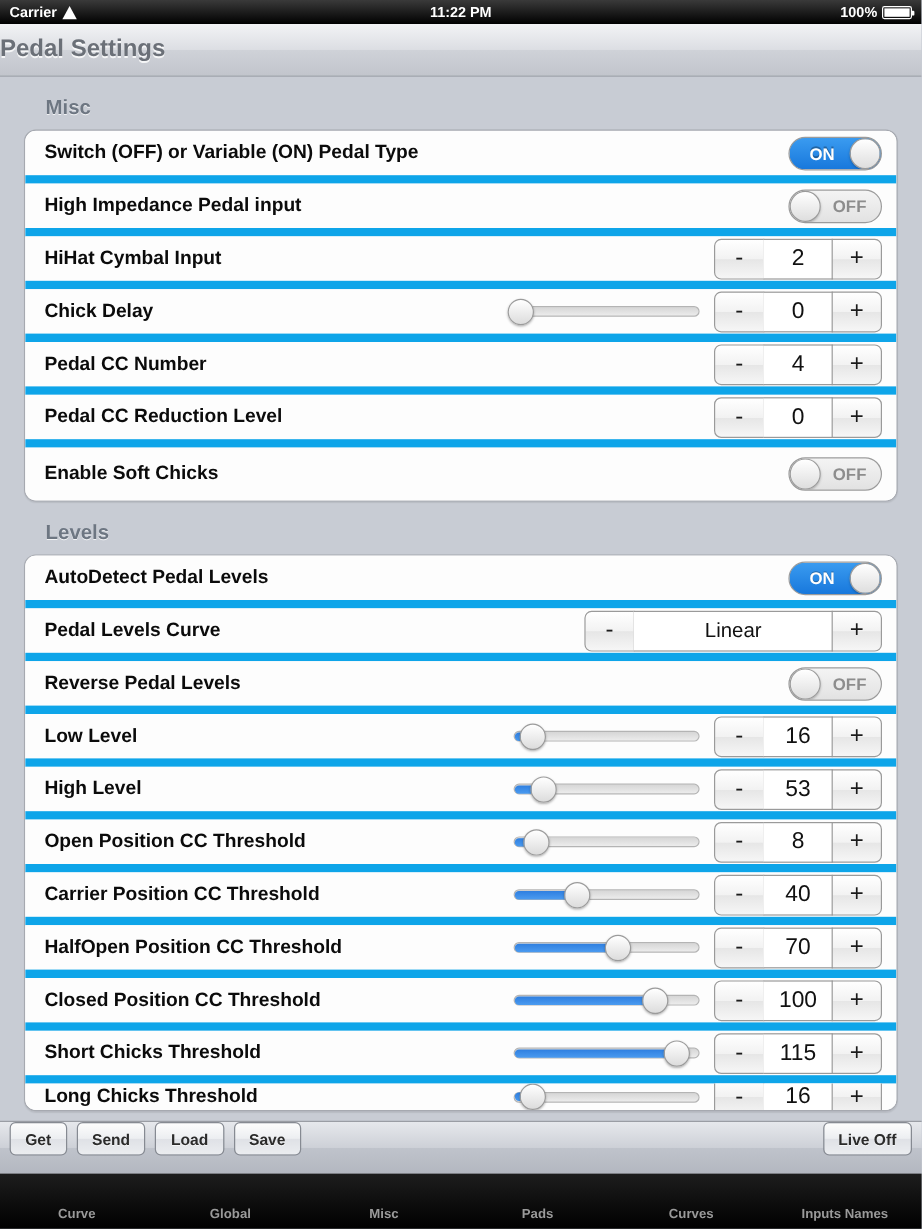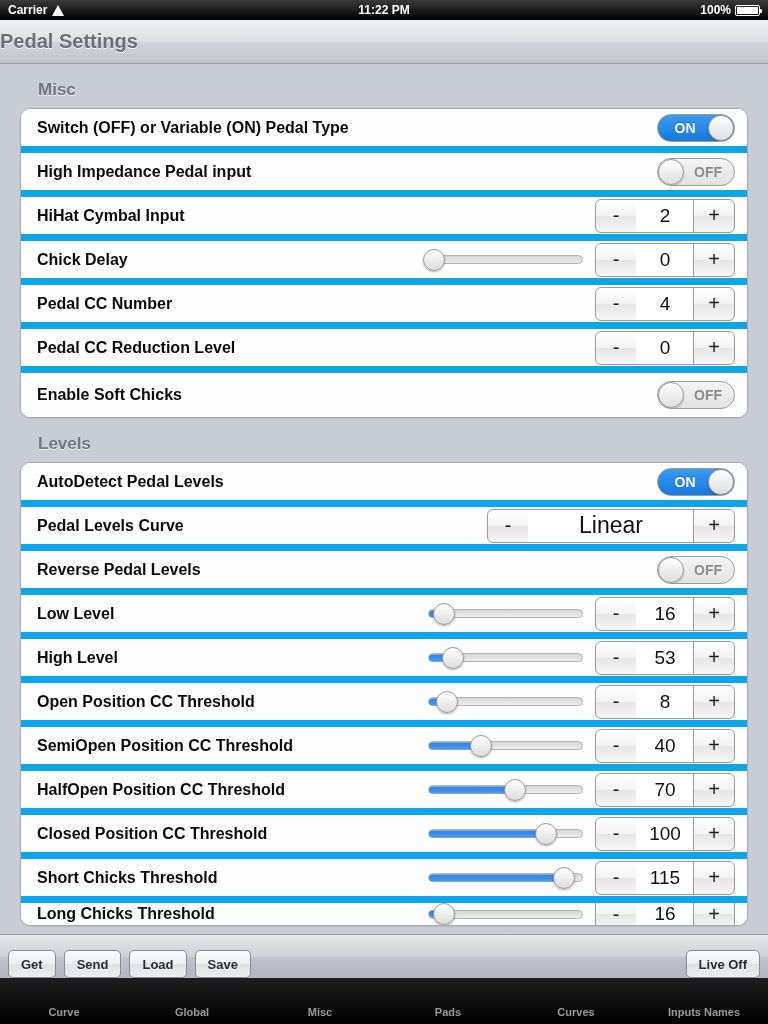--- a/index.html
+++ b/index.html
@@ -170,21 +170,21 @@
     border-bottom: 1px solid #9a9a9a;
     background: #fff;
     display: flex;
     align-items: center;
     justify-content: center;
     font-size: 19px;
     color: #111;
     padding: 0 6px;
     margin: 0 -1px;
   }
-  .value-box.wide { min-width: 166px; font-size: 23px; }
+  .value-box.wide { min-width: 166px; font-size: 17px; }
   
   .slider {
     flex: 0 0 auto;
     width: 155px;
     height: 34px;
     position: relative;
     display: flex;
     align-items: center;
     margin-right: 4px;
   }
@@ -222,21 +222,21 @@
   }
   
   .toolbar {
     position: absolute;
     left: 0; right: 0;
     bottom: 46px;
     height: 44px;
     background: linear-gradient(to bottom, #e6e8ec 0%, #cdd0d7 50%, #bfc3cb 51%, #b3b7c0 100%);
     border-top: 1px solid #9a9da4;
     display: flex;
-    align-items: flex-end;
+    align-items: flex-start;
     padding: 0 8px;
     gap: 8px;
   }
   .tb-btn {
     height: 28px;
     min-width: 46px;
     padding: 0 12px;
     border-radius: 5px;
     border: 1px solid #868a92;
     background: linear-gradient(to bottom, #fdfdfd 0%, #eceef1 49%, #dfe1e6 50%, #ebedf0 100%);
@@ -428,21 +428,21 @@
             <div class="fill" style="width: 12%;"></div>
             <div class="thumb" style="left: 12%;"></div>
           </div>
           <div class="stepper">
             <div class="btn-minus">-</div>
             <div class="value-box">8</div>
             <div class="btn-plus">+</div>
           </div>
         </div>
         <div class="row">
-          <div class="label">SemiOpen Position CC Threshold</div>
+          <div class="label">Carrier Position CC Threshold</div>
           <div class="spacer"></div>
           <div class="slider">
             <div class="track"></div>
             <div class="fill" style="width: 34%;"></div>
             <div class="thumb" style="left: 34%;"></div>
           </div>
           <div class="stepper">
             <div class="btn-minus">-</div>
             <div class="value-box">40</div>
             <div class="btn-plus">+</div>

